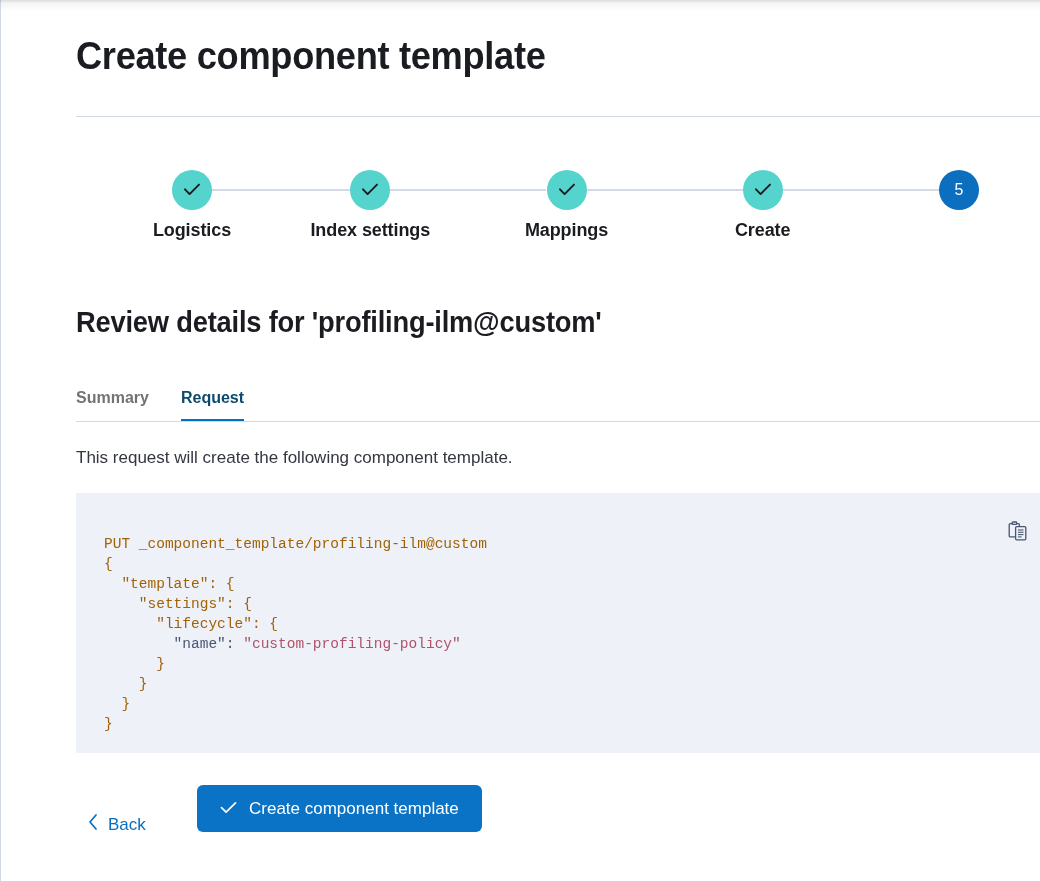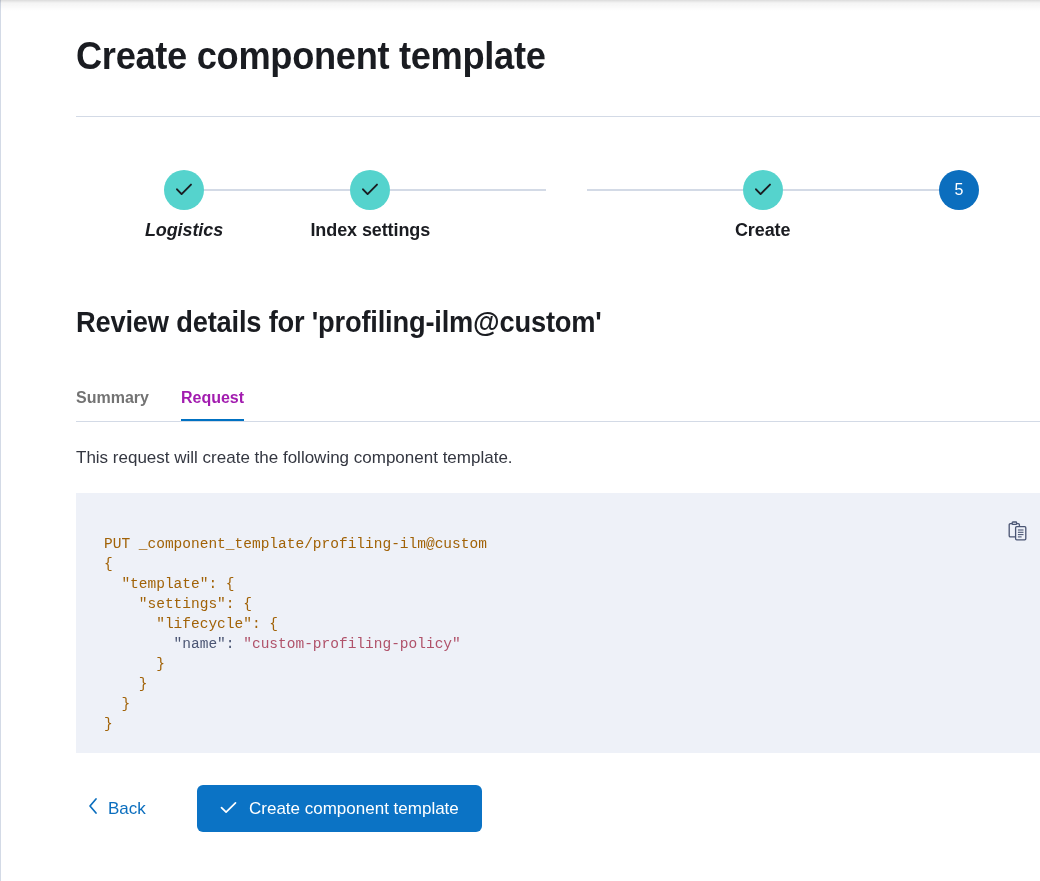--- a/index.html
+++ b/index.html
@@ -167,21 +167,21 @@
     float: left;
     height: 44px;
     line-height: 40px;
     font-size: 16px;
     font-weight: 700;
     color: #737373;
     margin-right: 32px;
     cursor: pointer;
     white-space: nowrap;
   }
-  .tab.active { color: #a21caf; text-align: center; }
+  .tab.active { color: #0c4a6e; text-align: center; }
   .tab.active::after {
     content: "";
     position: absolute;
     left: 0; right: 0; bottom: 0;
     height: 3px;
     background: #0071c2;
   }
 
   
   .description {
@@ -234,21 +234,21 @@
   
   .actions {
     position: absolute;
     left: 31px;
     top: 785px;
     height: 48px;
   }
   .back-link {
     position: absolute;
     left: 11px;
-    top: 12px;
+    top: 28px;
     display: flex;
     align-items: center;
     gap: 9px;
     color: #0b6ebe;
     font-size: 17px;
     font-weight: 400;
     cursor: pointer;
     white-space: nowrap;
   }
   .primary-btn {
@@ -282,35 +282,43 @@
   <div class="page">
 
     <div class="page-title">Create component template</div>
     <div class="header-rule"></div>
 
     <div class="stepper" id="stepper">
         <div class="step-line" style="left: 118.1px; width: 156.2px; background: rgb(211, 218, 230);"></div>
         <div class="step-line" style="left: 314.3px; width: 156.2px; background: rgb(211, 218, 230);"></div>
         <div class="step-line" style="left: 510.5px; width: 156.2px; background: rgb(211, 218, 230);"></div>
         <div class="step-line" style="left: 706.7px; width: 156.2px; background: rgb(211, 218, 230);"></div>
-        <div class="step" style="left: 10px; font-style: italic;">
+        <div class="step" style="left: 18px;">
           <div class="step-circle done" style="background: rgb(85, 211, 205);">
             <svg width="20" height="16" viewBox="0 0 20 16" fill="none" xmlns="http://www.w3.org/2000/svg">
               <path d="M3 7.3l4.6 4.8L17 2.6" stroke="#1a1c21" stroke-width="1.9" stroke-linecap="round" stroke-linejoin="round"></path>
             </svg>
           </div>
           <div class="step-label">Logistics</div>
         </div>
         <div class="step" style="left: 196.3px;">
           <div class="step-circle done" style="background: rgb(85, 211, 205);">
             <svg width="20" height="16" viewBox="0 0 20 16" fill="none" xmlns="http://www.w3.org/2000/svg">
               <path d="M3 7.3l4.6 4.8L17 2.6" stroke="#1a1c21" stroke-width="1.9" stroke-linecap="round" stroke-linejoin="round"></path>
             </svg>
           </div>
           <div class="step-label">Index settings</div>
+        </div>
+        <div class="step" style="left: 392.5px;">
+          <div class="step-circle done" style="background: rgb(85, 211, 205);">
+            <svg width="20" height="16" viewBox="0 0 20 16" fill="none" xmlns="http://www.w3.org/2000/svg">
+              <path d="M3 7.3l4.6 4.8L17 2.6" stroke="#1a1c21" stroke-width="1.9" stroke-linecap="round" stroke-linejoin="round"></path>
+            </svg>
+          </div>
+          <div class="step-label">Mappings</div>
         </div>
         <div class="step" style="left: 588.7px;">
           <div class="step-circle done" style="background: rgb(85, 211, 205);">
             <svg width="20" height="16" viewBox="0 0 20 16" fill="none" xmlns="http://www.w3.org/2000/svg">
               <path d="M3 7.3l4.6 4.8L17 2.6" stroke="#1a1c21" stroke-width="1.9" stroke-linecap="round" stroke-linejoin="round"></path>
             </svg>
           </div>
           <div class="step-label">Create</div>
         </div>
         <div class="step" style="left: 784.9px;">

